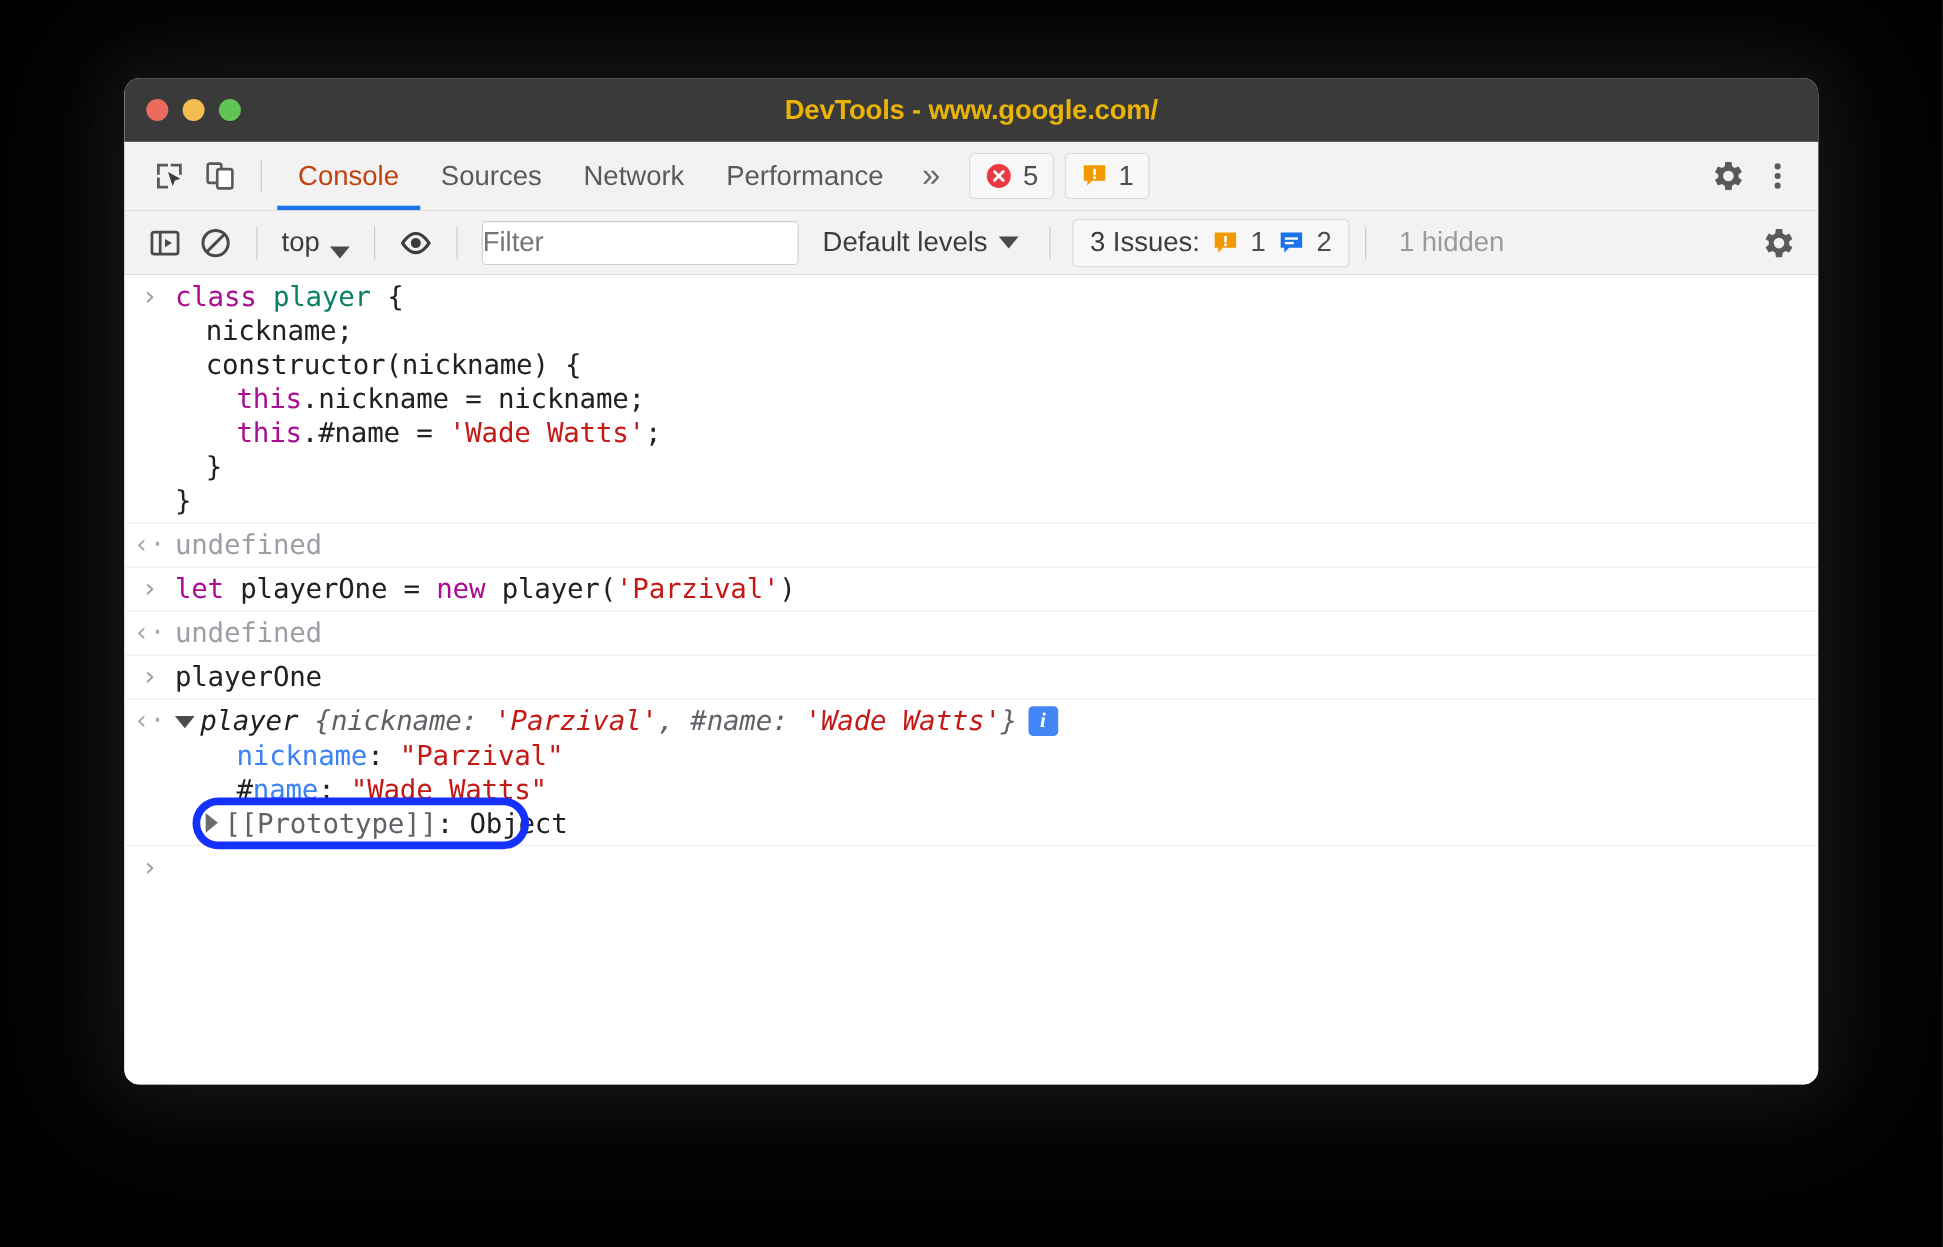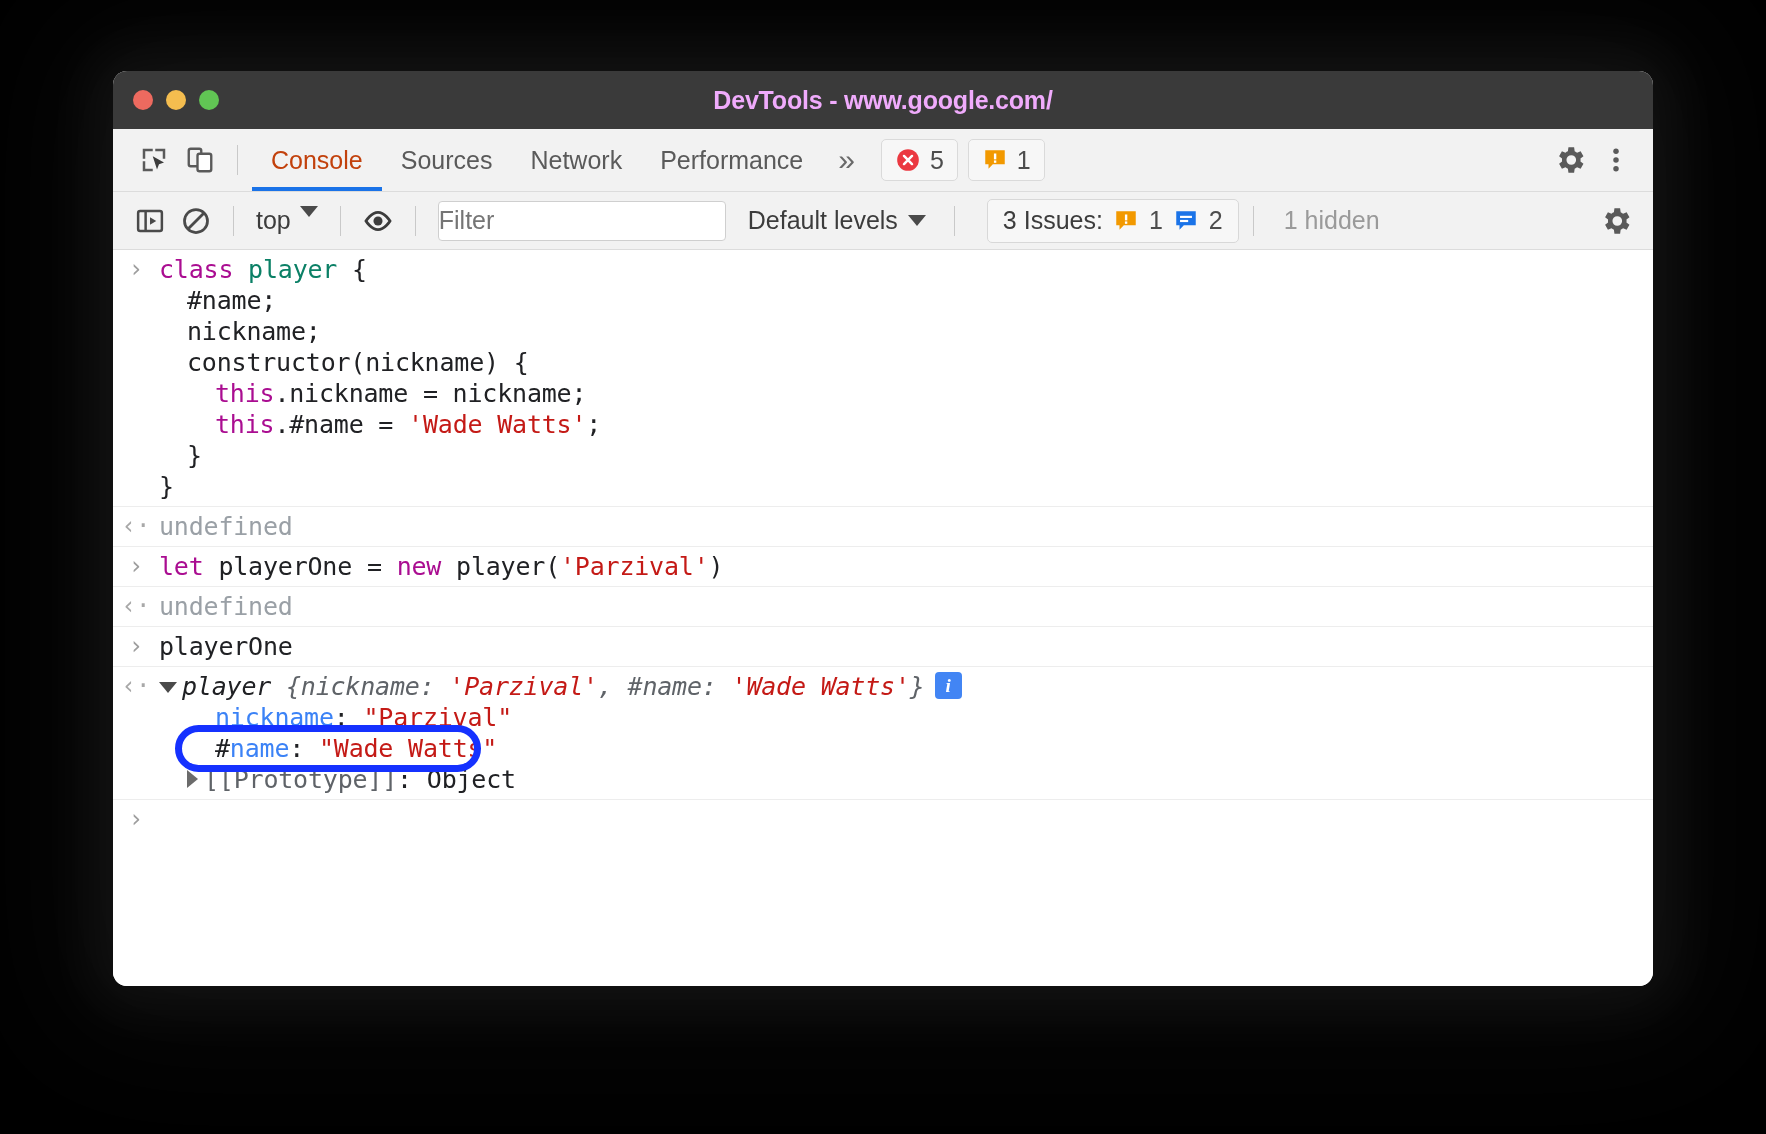--- a/index.html
+++ b/index.html
@@ -54,21 +54,21 @@
     height: 20px;
     border-radius: 50%;
   }
   .dot.red    { background: #ed6a5f; }
   .dot.yellow { background: #f4bd4f; }
   .dot.green  { background: #61c554; }
 
   .title-text {
     width: 100%;
     text-align: center;
-    color: #f0abfc;
+    color: #eab308;
     font-size: 25px;
     font-weight: bold;
     letter-spacing: -0.2px;
     font-family: "Liberation Sans", sans-serif;
   }
 
   
   .tabrow {
     position: relative;
     height: 63px;
@@ -159,21 +159,21 @@
     height: 58px;
     background: #f2f2f2;
     border-bottom: 1px solid #dcdcdc;
     display: flex;
     align-items: center;
     padding-left: 14px;
     box-sizing: border-box;
   }
   .ctx-select {
     display: flex;
-    align-items: flex-start;
+    align-items: flex-end;
     gap: 9px;
     font-size: 25px;
     color: #3c3c3c;
     padding: 0 8px;
     flex: 0 0 auto;
     font-family: "Liberation Sans", sans-serif;
   }
   .caret {
     width: 0; height: 0;
     border-left: 9px solid transparent;
@@ -211,21 +211,21 @@
   }
   .issues-pill {
     display: flex;
     align-items: center;
     gap: 10px;
     height: 42px;
     padding: 0 15px;
     border: 1px solid #d8d8d8;
     border-radius: 5px;
     background: #f7f7f7;
-    margin-left: 18px;
+    margin-left: 6px;
     flex: 0 0 auto;
     white-space: nowrap;
   }
   .issues-pill .lbl {
     font-size: 25px;
     color: #3c3c3c;
     font-family: "Liberation Sans", sans-serif;
   }
   .issues-pill .num {
     font-size: 25px;
@@ -509,24 +509,20 @@
 
     <div class="console-body" id="console-body">
       <div class="annot-oval" style="top: 475px; left: 62px; width: 306px; height: 47px;"></div>
     <div class="cgroup">
           <div class="cline">
             <div class="gutter">›</div>
             <div class="ctext"><span class="kw">class </span><span class="cls">player</span><span class="plain"> {</span></div>
           </div>
           <div class="cline">
             <div class="gutter"></div>
-            <div class="ctext indent1"><span class="plain">#name;</span></div>
-          </div>
-          <div class="cline">
-            <div class="gutter"></div>
             <div class="ctext indent1"><span class="plain">nickname;</span></div>
           </div>
           <div class="cline">
             <div class="gutter"></div>
             <div class="ctext indent1"><span class="plain">constructor(nickname) {</span></div>
           </div>
           <div class="cline">
             <div class="gutter"></div>
             <div class="ctext indent2"><span class="kw">this</span><span class="plain">.nickname = nickname;</span></div>
           </div>

